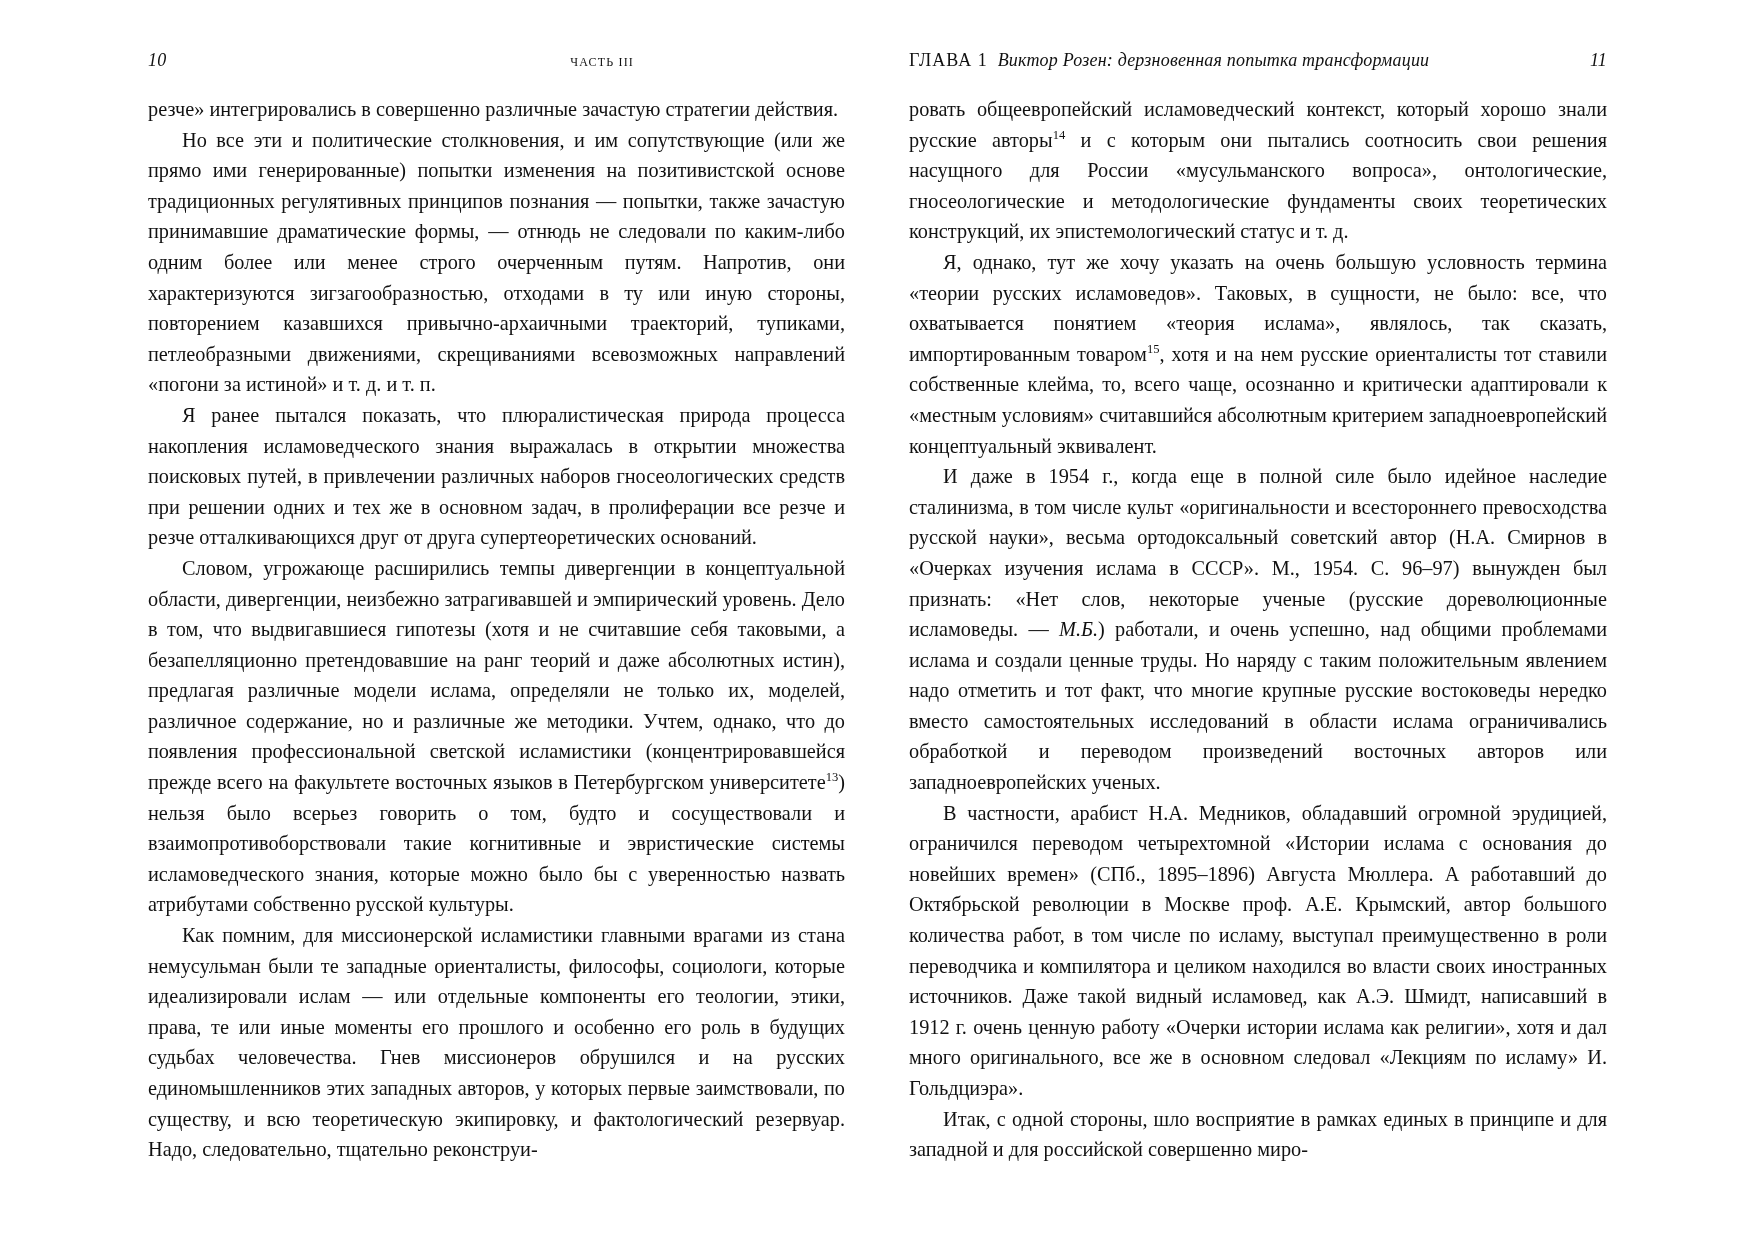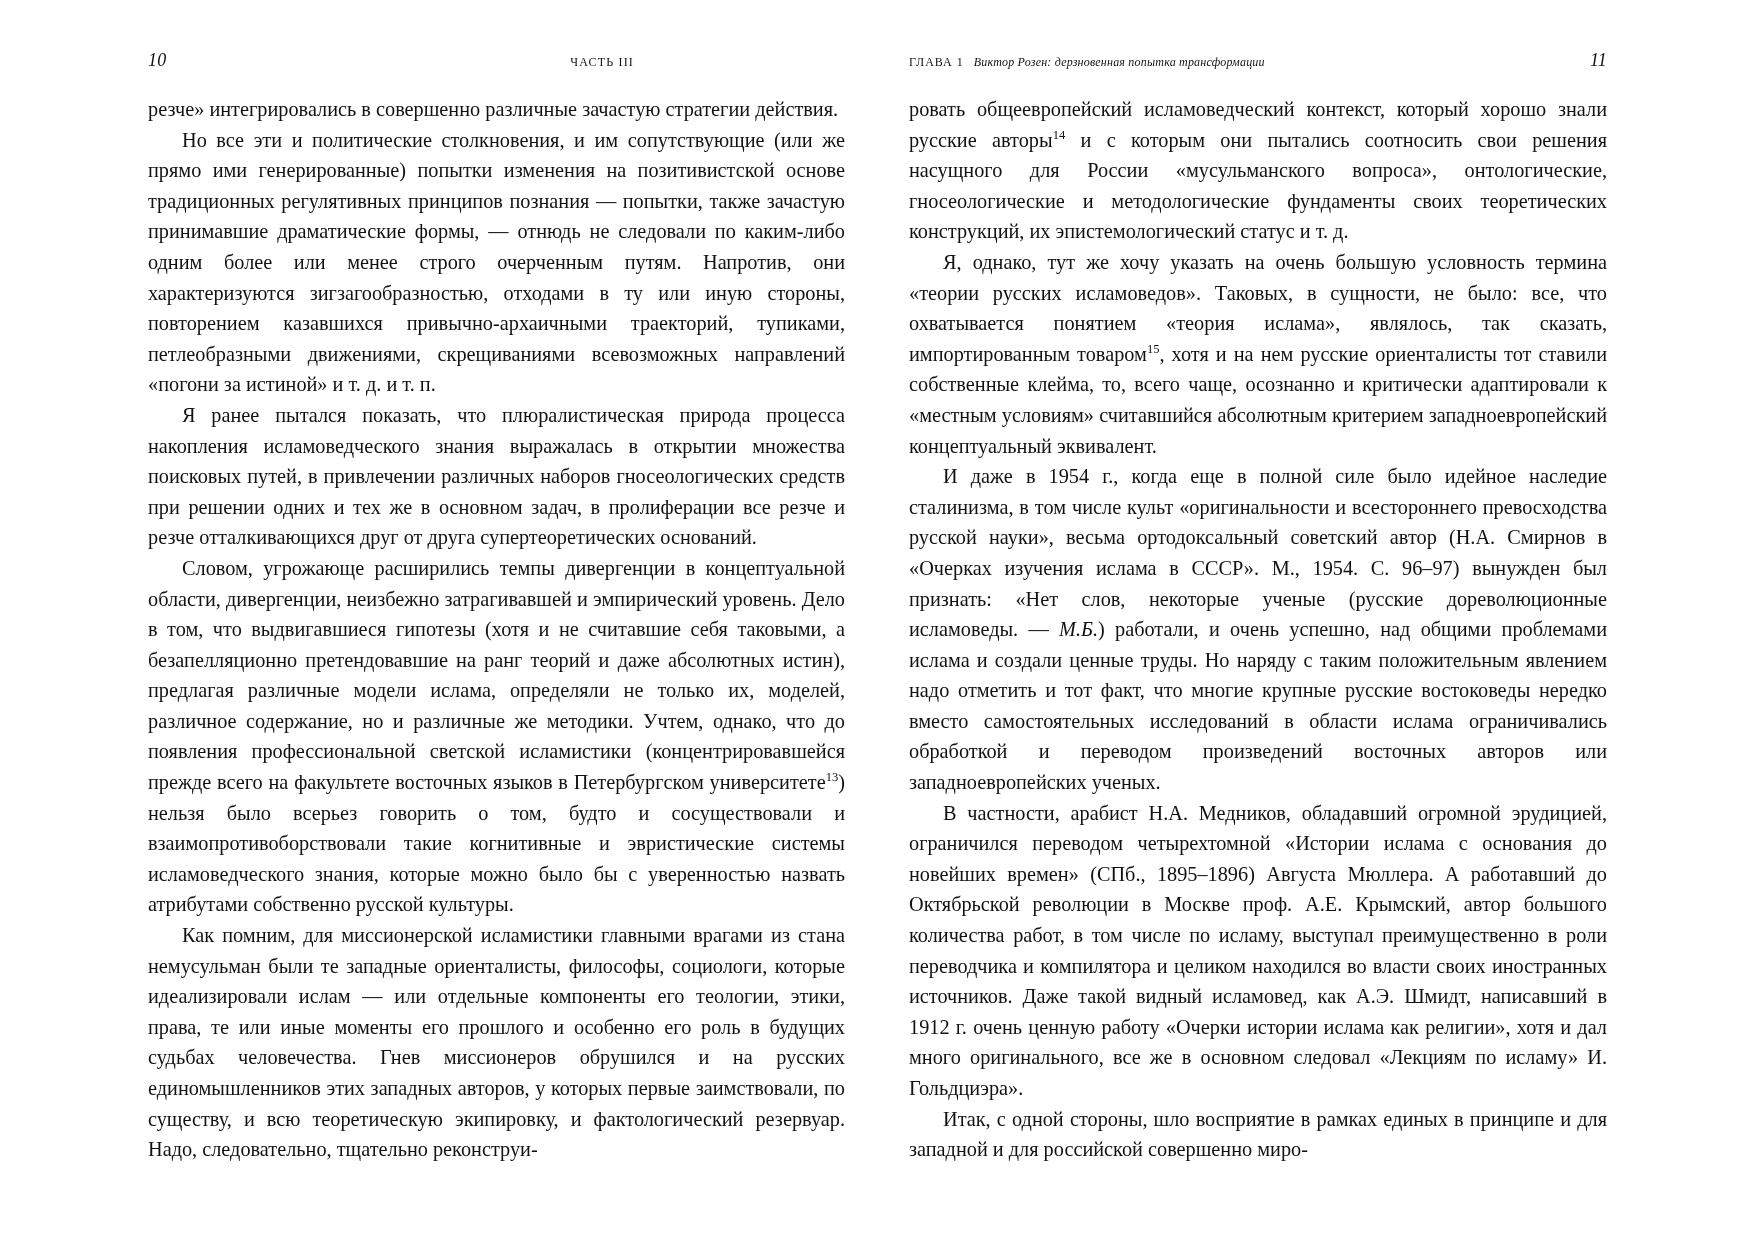--- a/index.html
+++ b/index.html
@@ -57,21 +57,21 @@
     font-variant: small-caps;
     letter-spacing: 1.2px;
     font-size: 12px;
   }
   .running-head.left .rh-title {
     margin: 0 auto;
     transform: translateX(-6px);
   }
   .running-head.right .rh-chapter {
     font-style: italic;
-    font-size: 12px;
+    font-size: 18px;
   }
   .running-head.right .rh-chapter .ch-label {
     font-variant: small-caps;
     font-style: normal;
     letter-spacing: 1px;
     margin-right: 10px;
   }
   .folio {
     font-style: italic;
     font-size: 18px;

